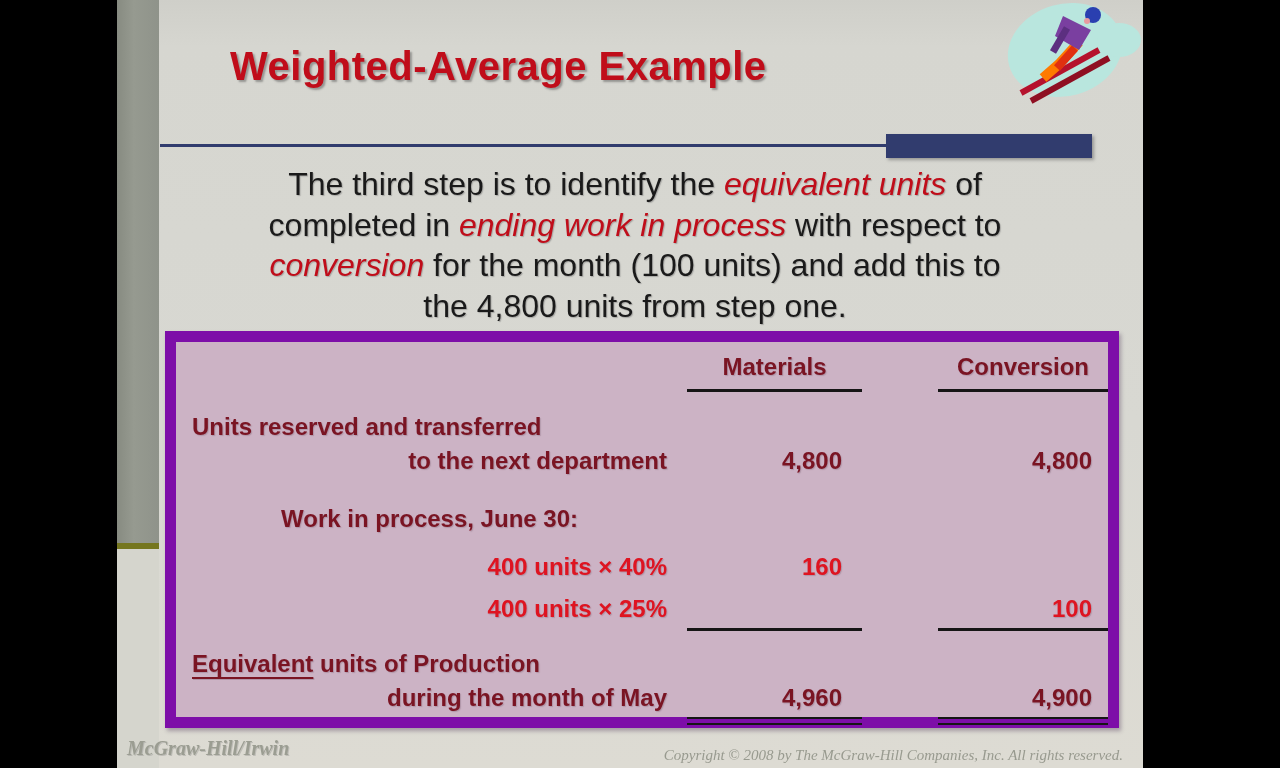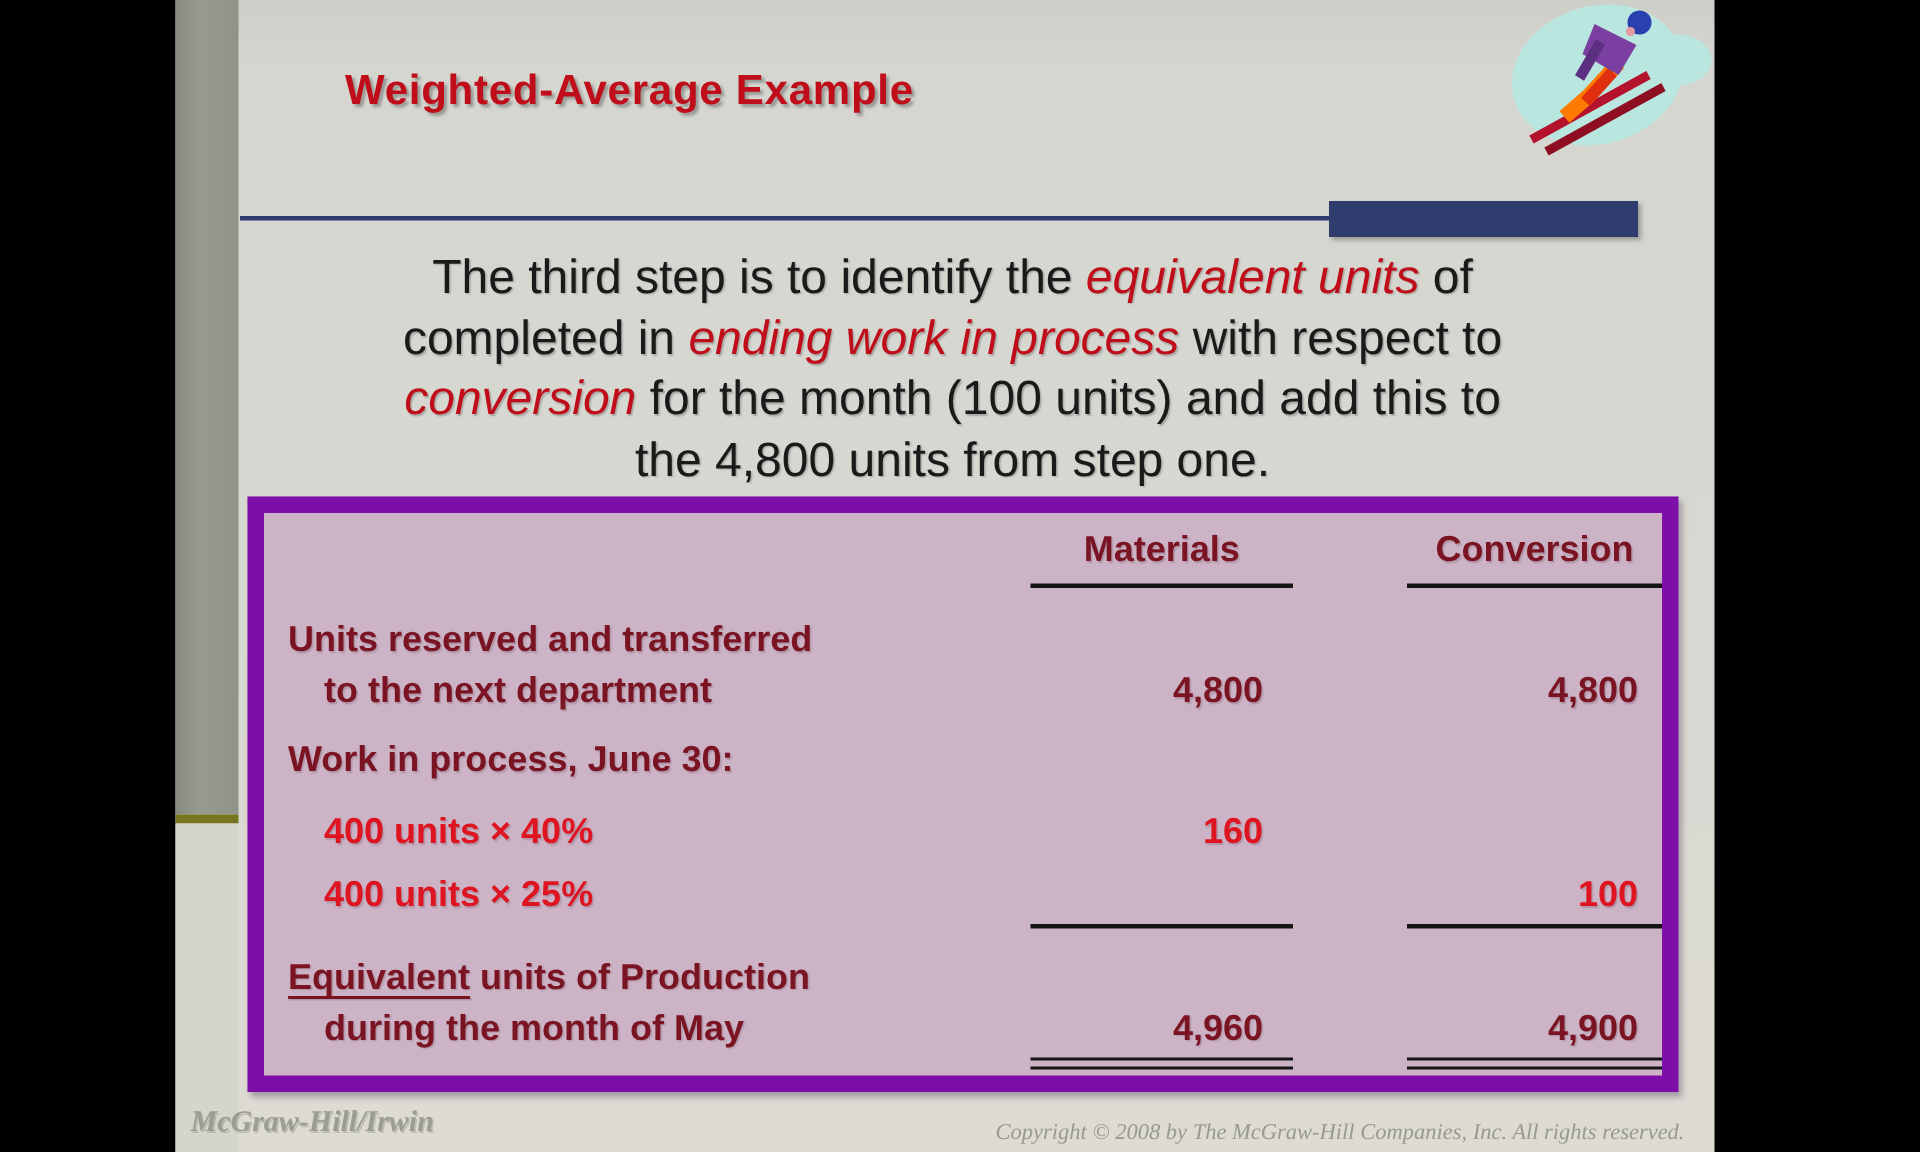--- a/index.html
+++ b/index.html
@@ -16,21 +16,21 @@
 
   
   .left-band { position: absolute; left: 0; top: 0; width: 42px; height: 768px; }
   .band-top { width: 100%; height: 543px; background: linear-gradient(90deg, #878b81, #969a90 40%, #8f938a); }
   .band-olive { width: 100%; height: 6px; background: #75761f; }
   .band-bottom { width: 100%; height: 219px; background: #d5d5cd; }
 
   
   .title {
     position: absolute; left: 113px; top: 44px;
-    font-size: 28px; font-weight: bold; letter-spacing: 0.5px;
+    font-size: 40px; font-weight: bold; letter-spacing: 0.5px;
     color: #c00d1a; text-shadow: 2px 2px 2px rgba(70,70,70,0.45);
   }
 
   
   .navy-line { position: absolute; left: 43px; top: 144px; width: 932px; height: 3px; background: #313c6e; }
   .navy-rect { position: absolute; left: 769px; top: 134px; width: 206px; height: 24px; background: #313c6e; box-shadow: 2px 2px 3px rgba(90,90,90,0.5); }
 
   
   .clipart { position: absolute; right: 2px; top: 0; width: 136px; height: 106px; }
 
@@ -48,32 +48,32 @@
     position: absolute; left: 48px; top: 331px; width: 954px; height: 397px;
     border: 11px solid #7d0ea8; background: #ccb3c5;
     box-shadow: 2px 3px 4px rgba(80,60,90,0.4);
   }
   .t-row { display: grid; grid-template-columns: 1fr 175px 36px 170px; align-items: end; gap: 20px; }
   .t-label, .t-v1, .t-v2, .t-h1, .t-h2 {
     font-size: 24px; font-weight: bold; line-height: 34px; color: #7a1423;
     text-shadow: 1px 1px 1px rgba(90,60,80,0.25);
   }
   .t-label { padding-left: 16px; }
-  .indent { padding-left: 40px; }
+  .indent { padding-left: 40px; text-align: right; }
   .t-h1, .t-h2 { text-align: center; padding-bottom: 5px; border-bottom: 3px solid #151515; }
   .t-v1 { grid-column: 2; text-align: right; padding-right: 20px; }
   .t-v2 { grid-column: 4; text-align: right; padding-right: 16px; }
   .red-row { color: #de1421; }
   .u-word { text-decoration: underline; text-underline-offset: 5px; }
   .sgl { grid-row: 1; height: 3px; background: #151515; }
   .sgl.c1 { grid-column: 2; } .sgl.c2 { grid-column: 4; }
   .dbl { height: 8px; border-top: 2px solid #151515; border-bottom: 2px solid #151515; }
   .dbl.c1 { grid-column: 2; } .dbl.c2 { grid-column: 4; }
 
-  .mt8 { margin-top: 8px; } .mt12 { margin-top: 12px; } .mt14 { margin-top: 14px; }
+  .mt8 { margin-top: 8px; } .mt12 { margin-top: 24px; text-align: center; } .mt14 { margin-top: 14px; }
   .mt16 { margin-top: 16px; } .mt18 { margin-top: 18px; } .mt2 { margin-top: 2px; }
 
   
   .footer-left {
     position: absolute; left: 10px; bottom: 8px;
     font-family: "Liberation Serif", serif; font-style: italic; font-weight: bold;
     font-size: 20px; color: #9b9d92; text-shadow: 1px 1px 0 rgba(120,120,120,0.3);
   }
   .footer-right {
     position: absolute; right: 20px; bottom: 4px;

